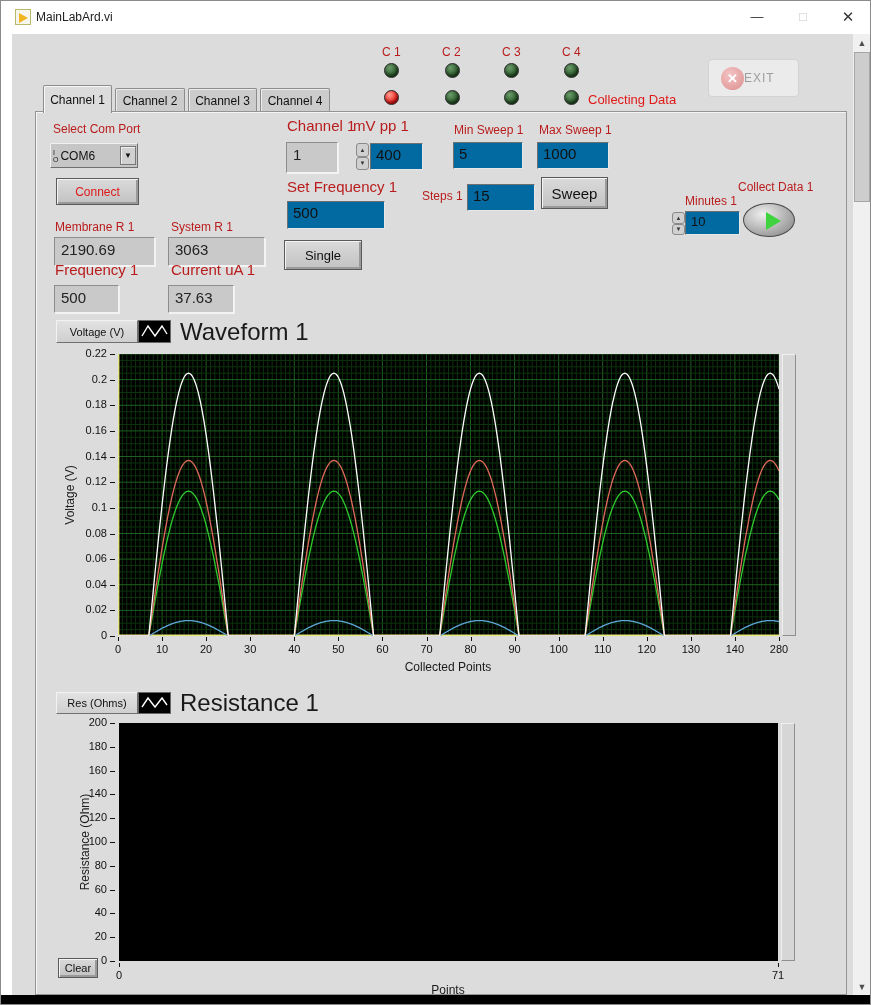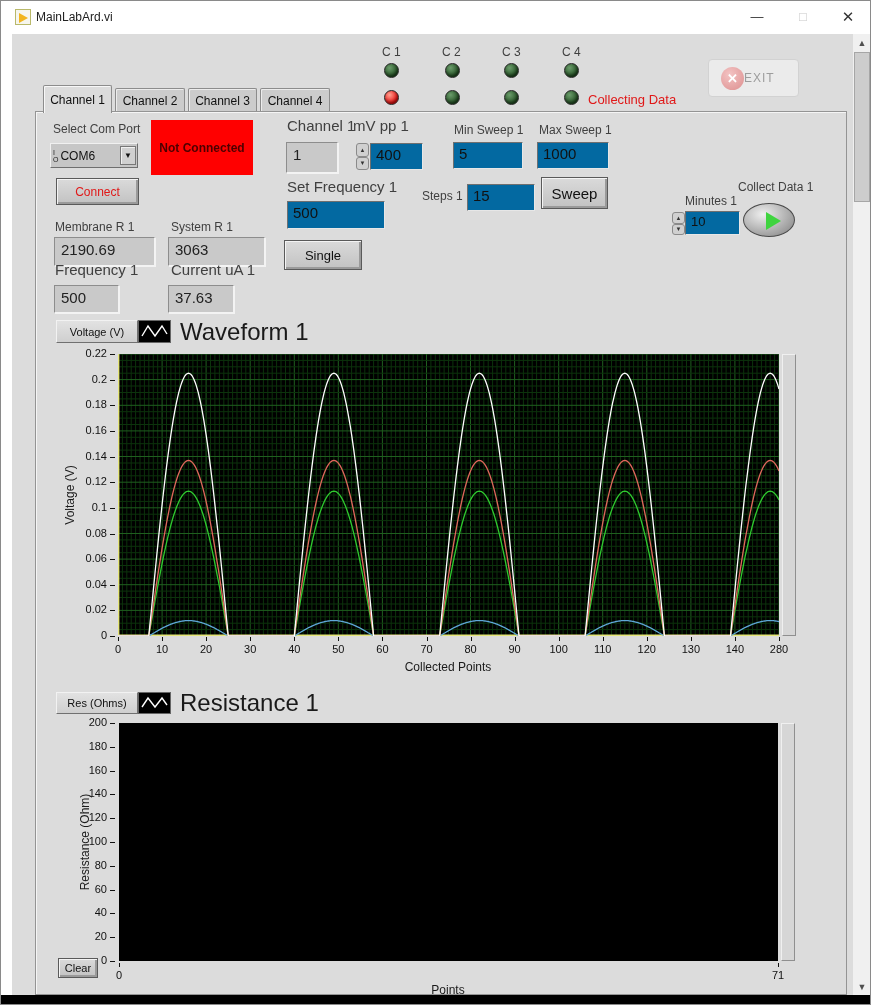--- a/index.html
+++ b/index.html
@@ -10,21 +10,21 @@
     font-family:"Liberation Sans",sans-serif;color:#111;
   }
   
   #titlebar{position:absolute;left:0;top:0;width:100%;height:32px;background:#fff;}
   #title-text{position:absolute;left:35px;top:9px;font-size:12px;color:#222;}
   #vi-icon{position:absolute;left:14px;top:8px;width:16px;height:16px;background:#f6f6ee;border:1px solid #b9b96a;}
   #vi-icon i{position:absolute;left:3px;top:3px;width:0;height:0;border-left:9px solid #f2b520;border-top:5px solid transparent;border-bottom:5px solid transparent;}
   .winbtn{position:absolute;top:0;width:46px;height:31px;display:flex;align-items:center;justify-content:center;font-size:13px;color:#333;cursor:pointer;}
   
   #panel{position:absolute;left:11px;top:33px;width:841px;height:961px;background:#dcdcdc;}
-  .lbl{position:absolute;font-size:12px;color:#404040;white-space:nowrap;}
+  .lbl{position:absolute;font-size:12px;color:#b91c1c;white-space:nowrap;}
   .biglbl{font-size:15px;}
   .hugettl{position:absolute;font-size:24px;color:#1a1a1a;white-space:nowrap;}
   
   .led{position:absolute;width:15px;height:15px;border-radius:50%;border:1px solid #222;box-shadow:inset -1px -2px 3px rgba(0,0,0,.45);}
   .led.off{background:radial-gradient(circle at 35% 30%,#6b9c6b,#1f4c1f 75%);}
   .led.red{background:radial-gradient(circle at 35% 30%,#ffa090,#ea0f0f 70%);}
   
   #exit-btn{position:absolute;left:707px;top:58px;width:91px;height:38px;background:#ebebeb;border:1px solid #d2d2d2;border-radius:4px;display:flex;align-items:center;cursor:pointer;}
   #exit-icon{width:23px;height:23px;border-radius:50%;background:radial-gradient(circle at 38% 32%,#f3c3c3,#dd8f8f);margin-left:12px;color:#fff;font-size:13px;font-weight:bold;display:flex;align-items:center;justify-content:center;}
   #exit-label{margin-left:0;font-size:12px;color:#9d9d9d;letter-spacing:1px;}
@@ -107,21 +107,20 @@
   <div class="tab" style="left:187px;top:87px;width:69px;height:24px;">Channel 3</div>
   <div class="tab" style="left:259px;top:87px;width:70px;height:24px;">Channel 4</div>
   <div id="tabpage"></div>
 
   <div class="lbl" style="left:52px;top:121px;">Select Com Port</div>
   <div id="combo">
     <span class="io">I<br>O</span>
     <span class="val">COM6</span>
     <span class="dd">▼</span>
   </div>
-  <div id="notconnected">Not Connected</div>
   <div class="btn" style="left:55px;top:177px;width:83px;height:27px;color:#e01818;font-size:12px;">Connect</div>
 
   <div class="lbl biglbl" style="left:286px;top:116px;">Channel 1</div>
   <div class="lbl biglbl" style="left:352px;top:116px;">mV pp 1</div>
   <div class="ind" style="left:285px;top:141px;width:52px;height:31px;">1</div>
   <div class="spin" style="left:355px;top:142px;height:27px;">
       <b>▲</b>
       <b>▼</b>
     </div>
   <div class="input" style="left:369px;top:142px;width:53px;height:27px;">400</div>

